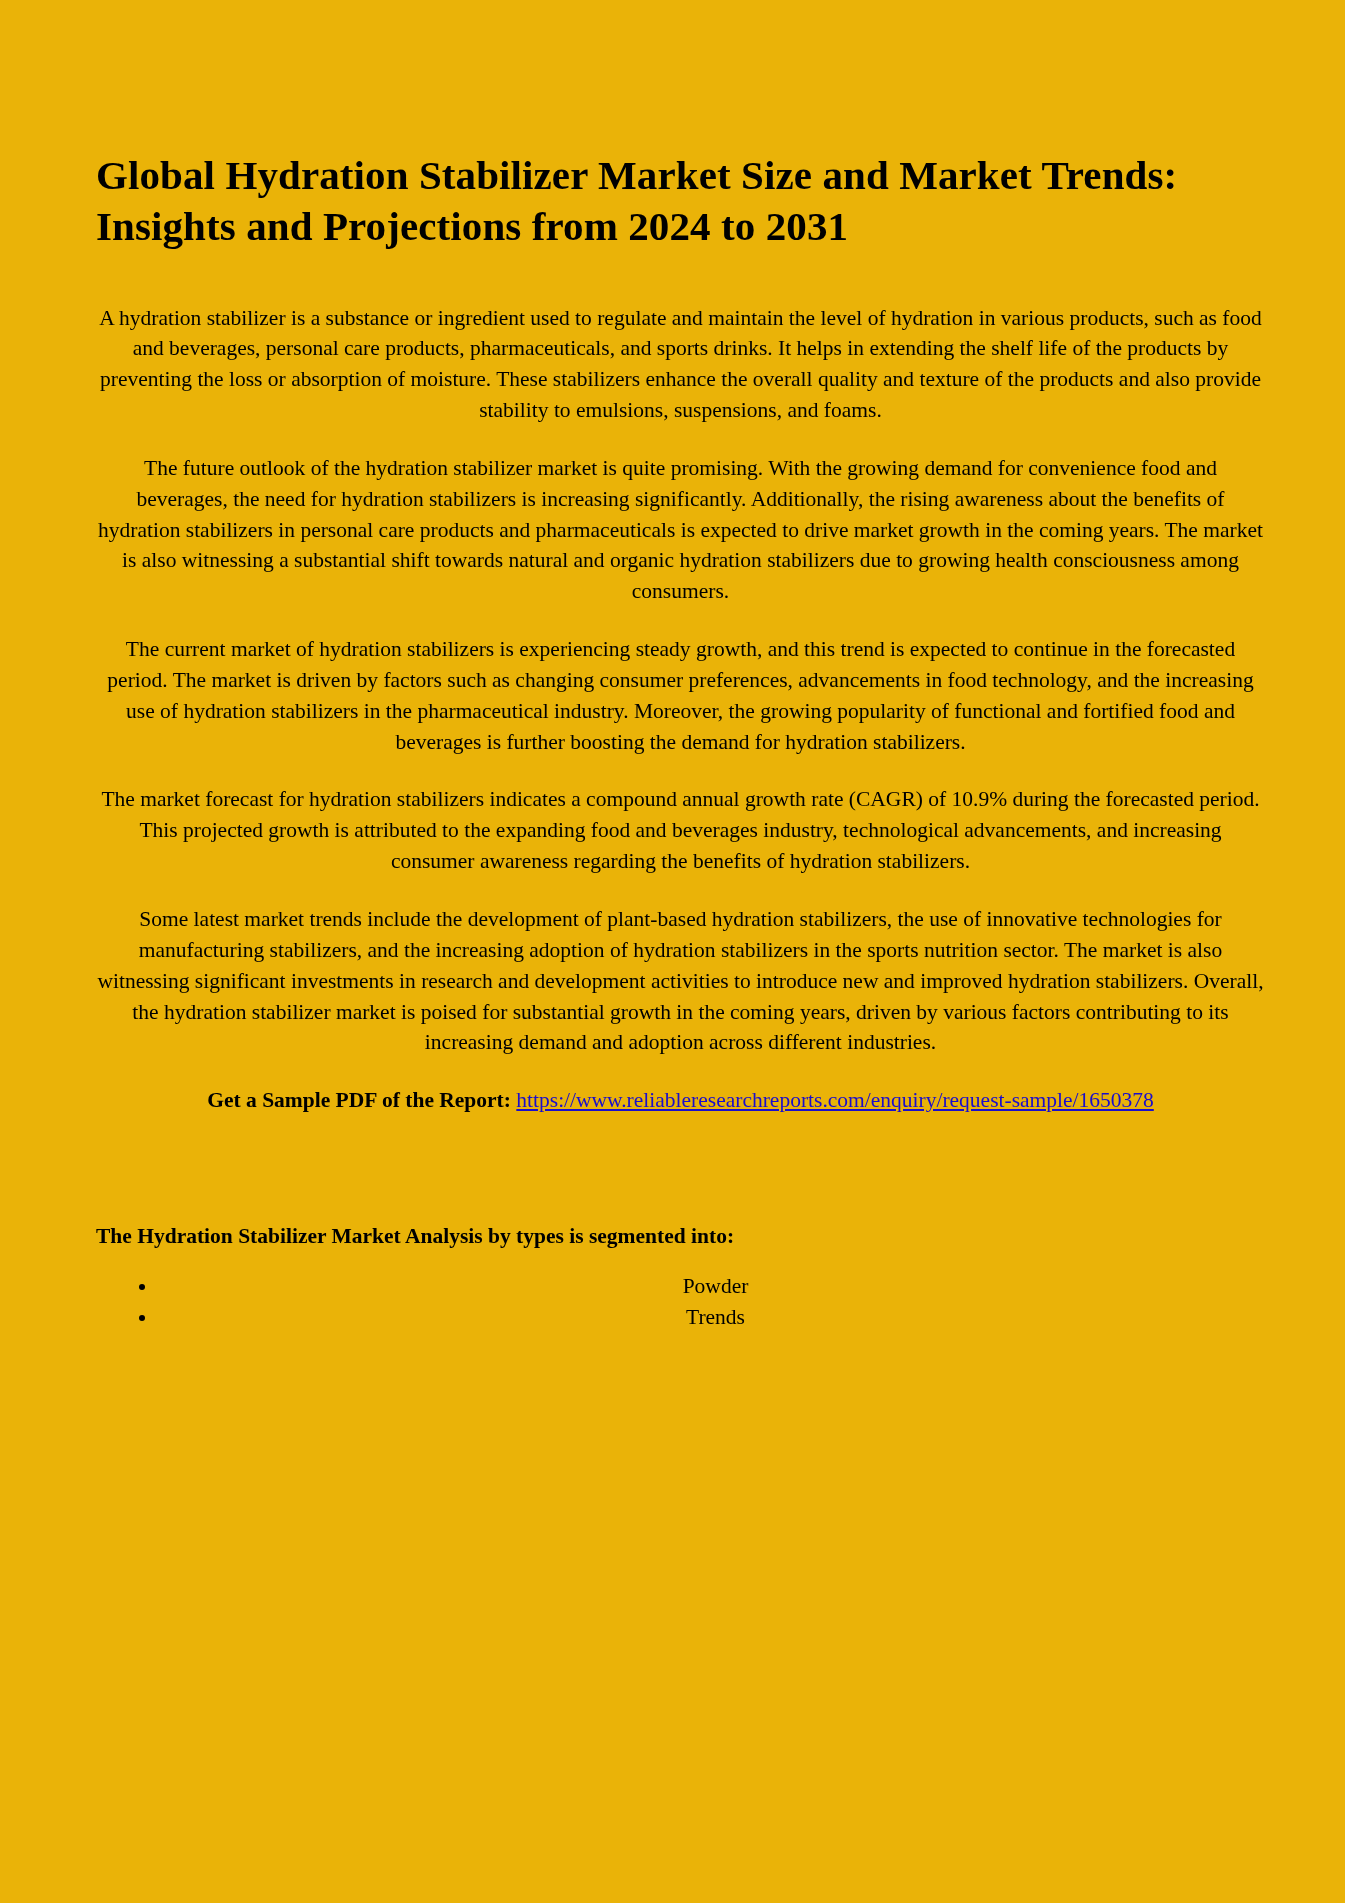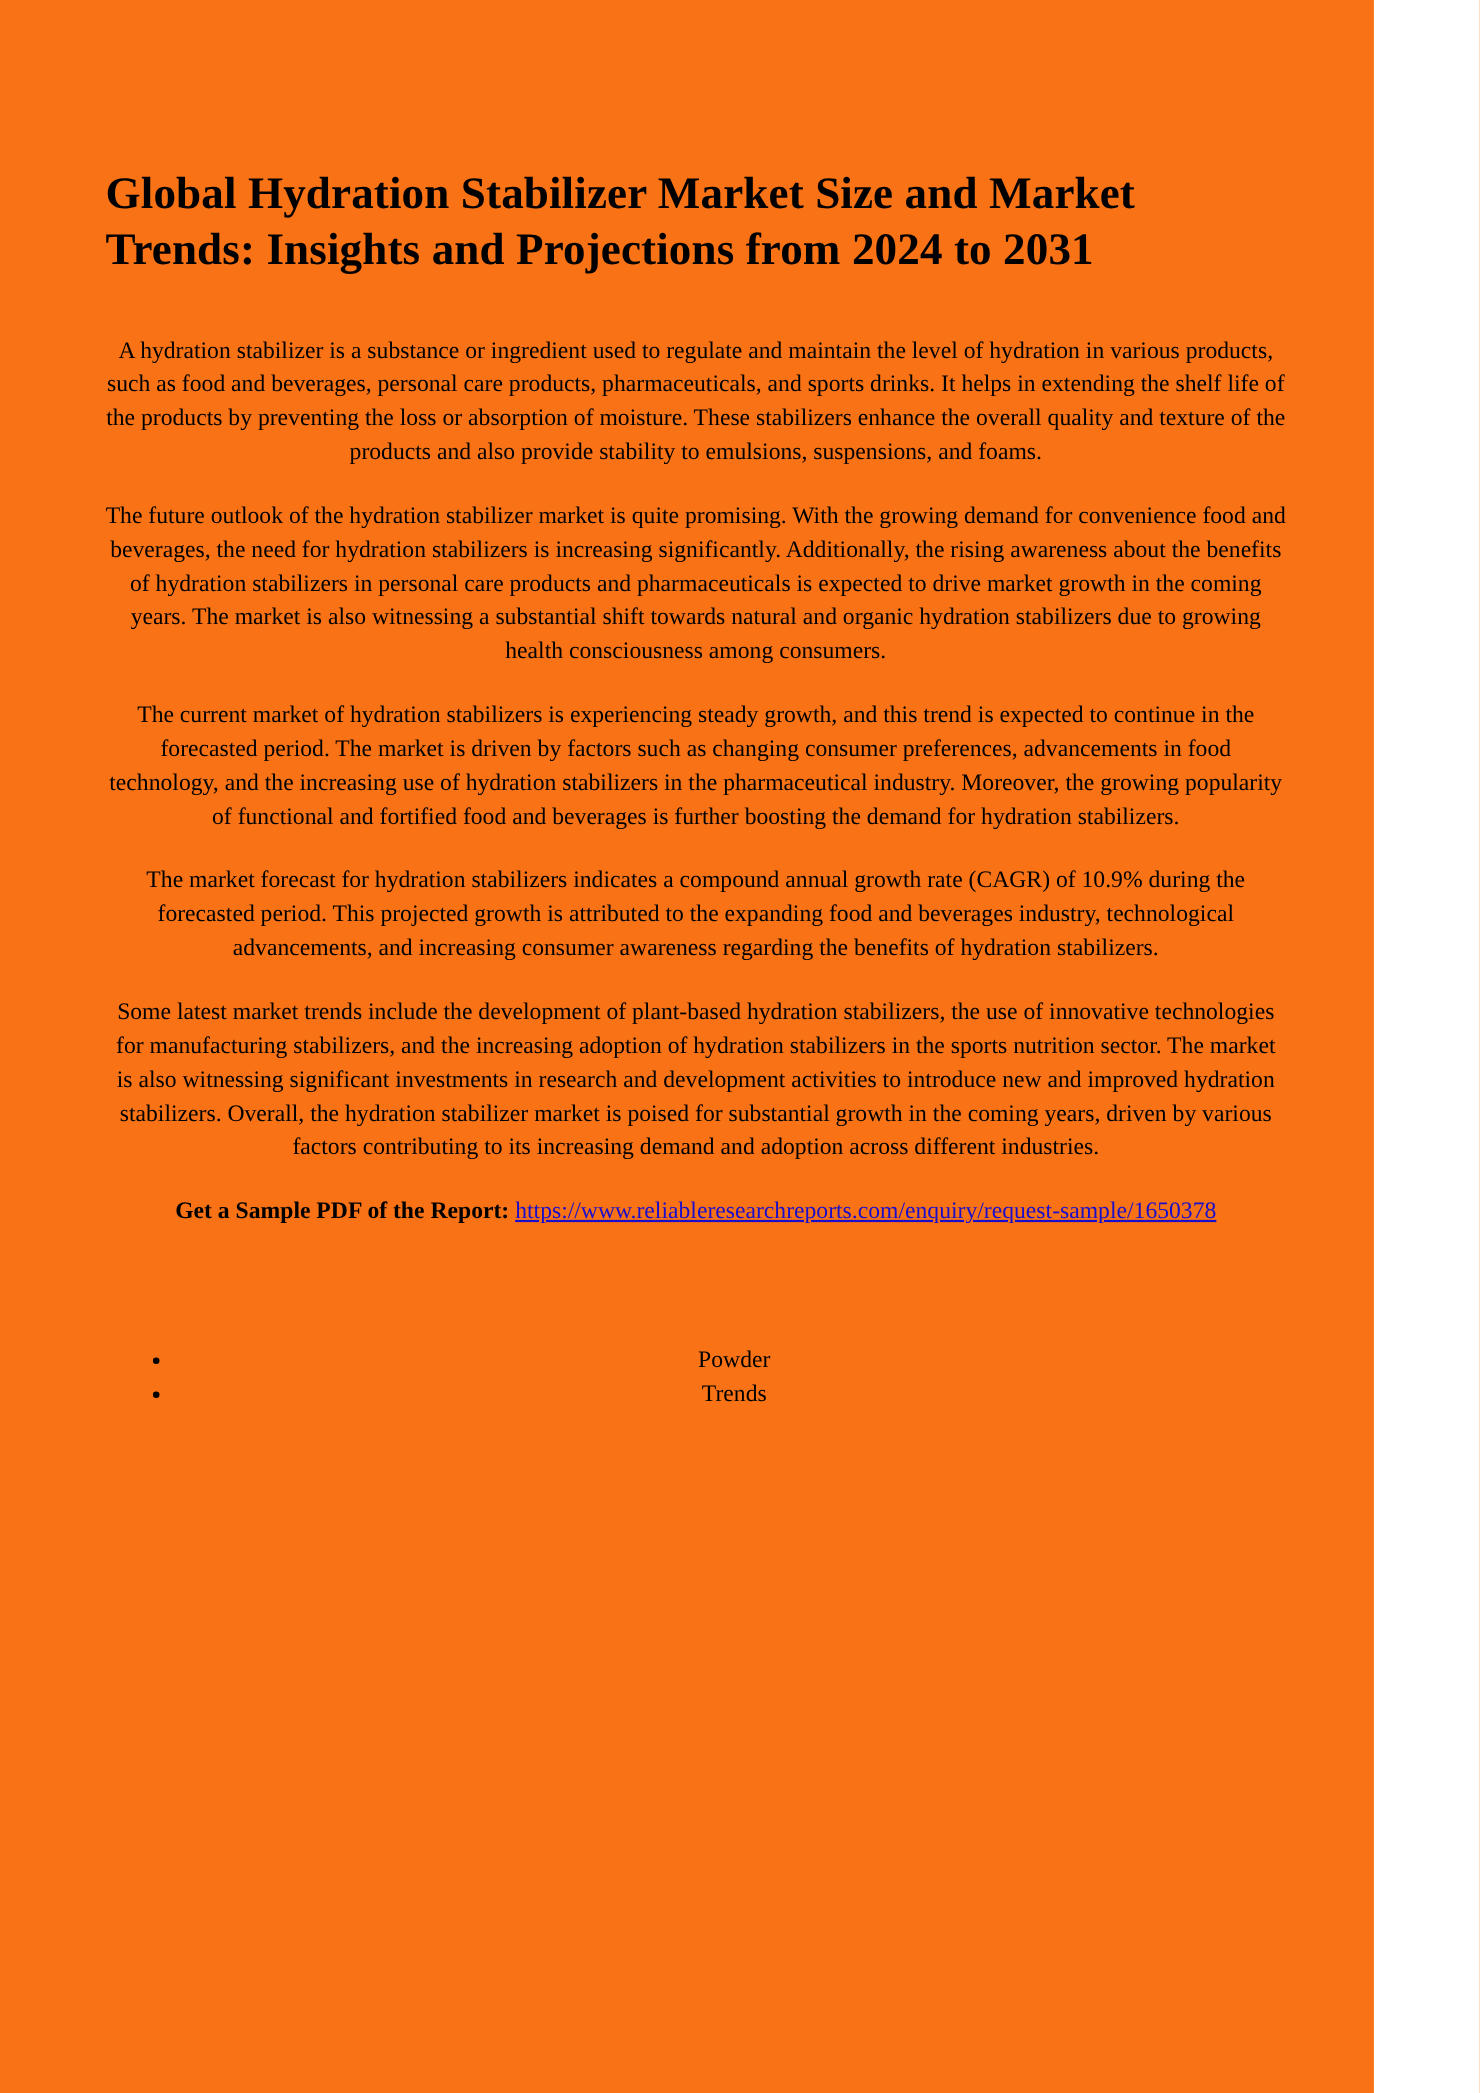--- a/index.html
+++ b/index.html
@@ -9,23 +9,23 @@
   }
   body {
     width: 1345px;
     min-height: 1903px;
     font-family: "Liberation Serif", "DejaVu Serif", serif;
     color: #000000;
     -webkit-font-smoothing: antialiased;
   }
   .page {
     position: relative;
-    width: 1249px;
+    width: 1345px;
     min-height: 1903px;
-    background: #f97316;
+    background: #eab308;
     box-sizing: border-box;
     padding: 150px 80px 40px 96px;
   }
   .doc-title {
     font-size: 41px;
     font-weight: bold;
     line-height: 1.25;
     letter-spacing: 0.1px;
     margin: 0 0 50px 0;
     max-width: 1110px;
@@ -102,19 +102,20 @@
 
   <p class="body-para">The market forecast for hydration stabilizers indicates a compound annual growth rate (CAGR) of 10.9% during the forecasted period. This projected growth is attributed to the expanding food and beverages industry, technological advancements, and increasing consumer awareness regarding the benefits of hydration stabilizers.</p>
 
   <p class="body-para">Some latest market trends include the development of plant-based hydration stabilizers, the use of innovative technologies for manufacturing stabilizers, and the increasing adoption of hydration stabilizers in the sports nutrition sector. The market is also witnessing significant investments in research and development activities to introduce new and improved hydration stabilizers. Overall, the hydration stabilizer market is poised for substantial growth in the coming years, driven by various factors contributing to its increasing demand and adoption across different industries.</p>
 
   <p class="link-para"><span class="link-label">Get a Sample PDF of the Report:</span> <a class="doc-link" href="#">https://www.reliableresearchreports.com/enquiry/request-sample/1650378</a></p>
 
   <div class="spacer-gap"></div>
 
 
+  <h3 class="seg-subheading">The Hydration Stabilizer Market Analysis by types is segmented into:</h3>
 
   <ul class="bullet-list">
     <li>Powder</li>
     <li>Trends</li>
   </ul>
 
 </div>
 
 </body></html>

